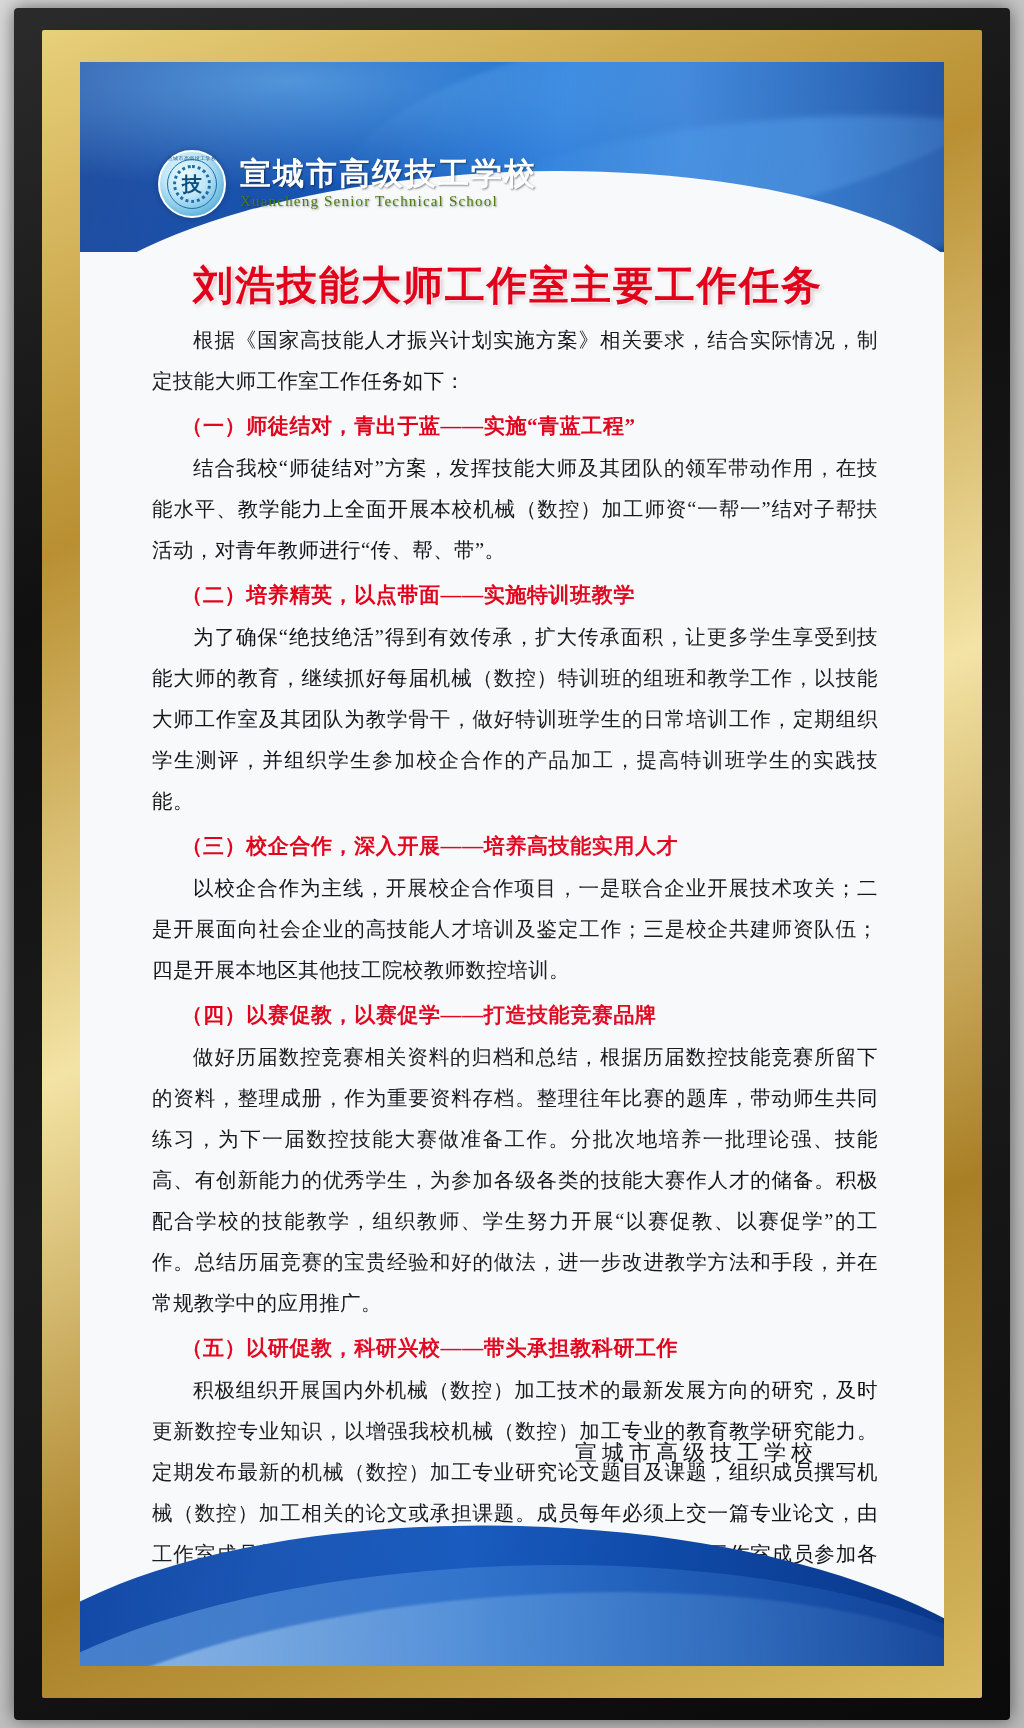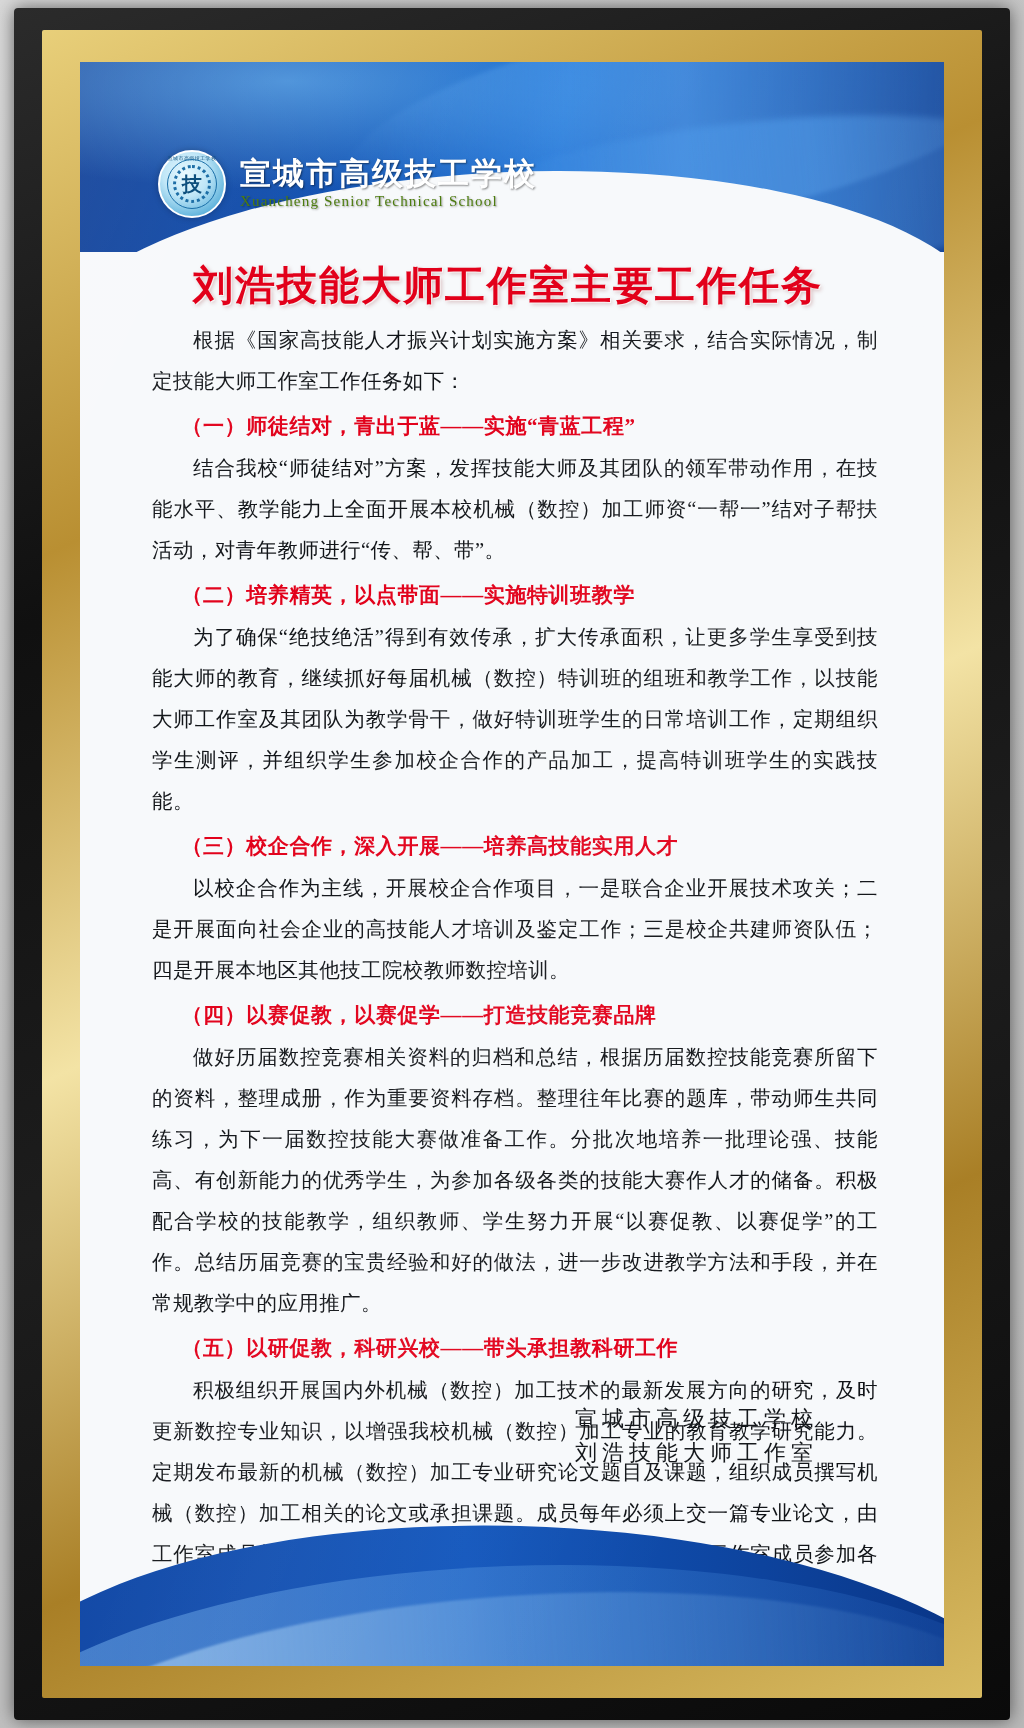--- a/index.html
+++ b/index.html
@@ -312,21 +312,20 @@
 
         <h3 class="section-head">（四）以赛促教，以赛促学——打造技能竞赛品牌</h3>
         <p class="para">做好历届数控竞赛相关资料的归档和总结，根据历届数控技能竞赛所留下的资料，整理成册，作为重要资料存档。整理往年比赛的题库，带动师生共同练习，为下一届数控技能大赛做准备工作。分批次地培养一批理论强、技能高、有创新能力的优秀学生，为参加各级各类的技能大赛作人才的储备。积极配合学校的技能教学，组织教师、学生努力开展“以赛促教、以赛促学”的工作。总结历届竞赛的宝贵经验和好的做法，进一步改进教学方法和手段，并在常规教学中的应用推广。</p>
 
         <h3 class="section-head">（五）以研促教，科研兴校——带头承担教科研工作</h3>
         <p class="para">积极组织开展国内外机械（数控）加工技术的最新发展方向的研究，及时更新数控专业知识，以增强我校机械（数控）加工专业的教育教学研究能力。定期发布最新的机械（数控）加工专业研究论文题目及课题，组织成员撰写机械（数控）加工相关的论文或承担课题。成员每年必须上交一篇专业论文，由工作室成员带动和提升数控专业的科研教改能力；积极组织工作室成员参加各级各类有关机械（数控）加工专业论坛等学习交流活动。</p>
       </div>
 
       <div class="signature">
         <div>宣城市高级技工学校</div>
-        <div>刘浩技能大师工作室</div>
       </div>
 
       <div class="footer-wave">
         <div class="w1"></div>
         <div class="w2"></div>
         <div class="w3"></div>
       </div>
 
       <div class="glare"></div>
     </div>

